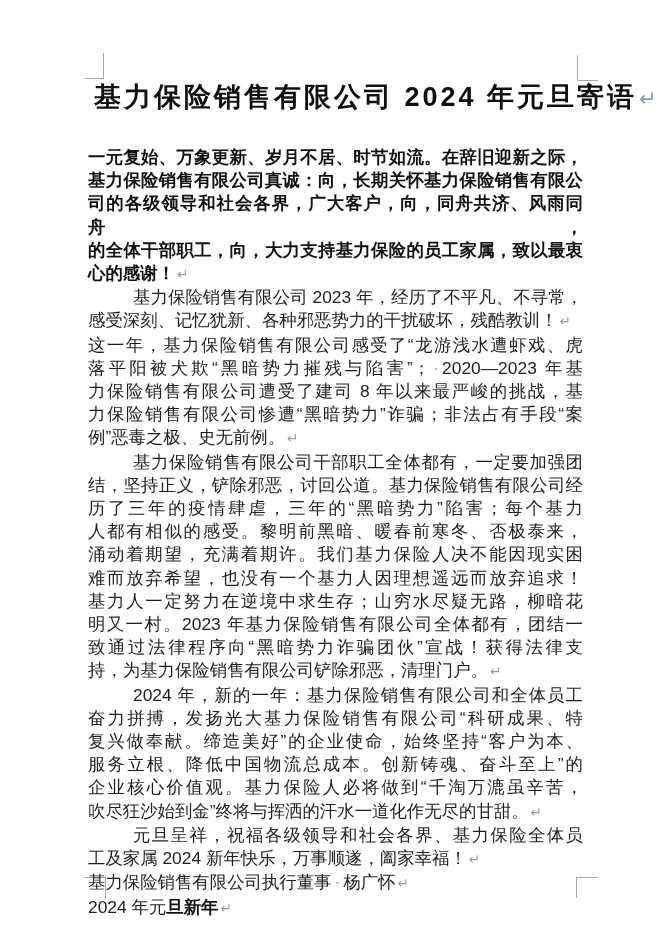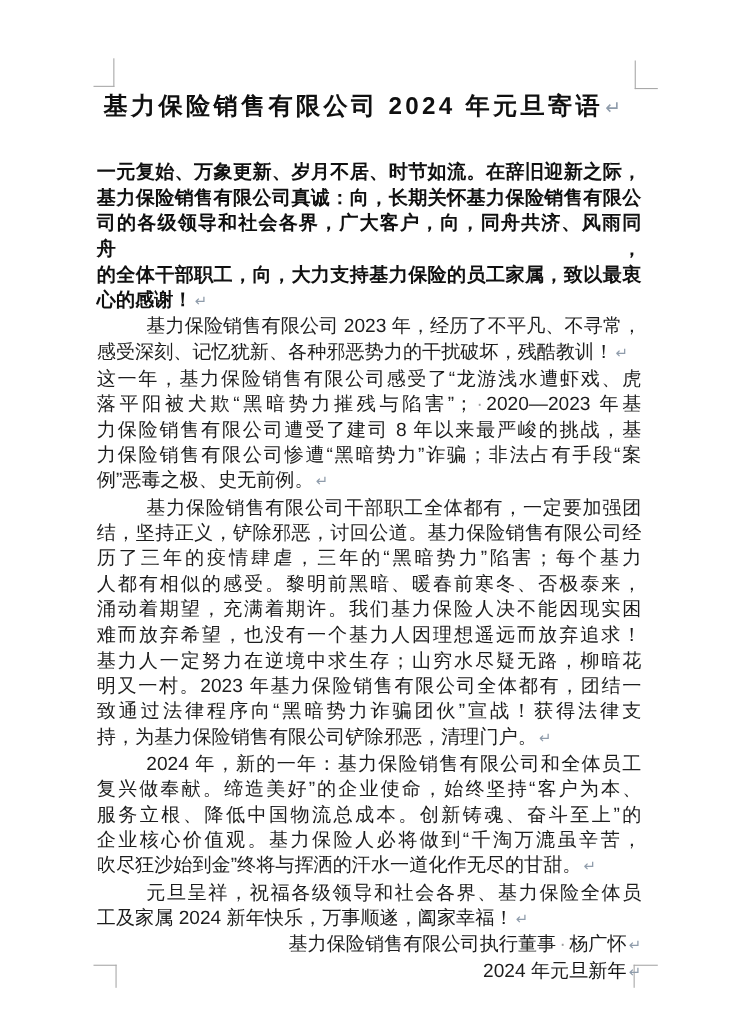--- a/index.html
+++ b/index.html
@@ -23,42 +23,42 @@
   .crop.br{left:576px;top:877px;width:21px;height:20px;border-left:1px solid #a9a9a9;border-top:1px solid #a9a9a9;}
 
   .content{
     position:absolute;left:88px;top:84px;width:495px;
     color:#1d1d1d;
     font-size:17.4px;
     line-height:23.2px;
   }
   .para{margin:0;padding:0;}
   .para.title{
-    font-size:22px;font-weight:bold;color:#101010;
+    font-size:27px;font-weight:bold;color:#101010;
     letter-spacing:3px;line-height:26px;white-space:nowrap;
     margin-left:6px;
   }
   .para.lead{font-weight:bold;color:#101010;margin-top:34px;}
-  .para.center{text-align:right;}
+  .para.center{text-align:left;}
   .line{min-height:23.2px;}
   .line.just{
     text-align:justify;
     text-align-last:justify;
     text-justify:inter-character;
   }
   .line.ind{text-indent:45px;}
   .seg-mark{
     color:#8f9cab;
     font-size:0.78em;
     font-weight:normal;
     letter-spacing:0;
     padding-left:2px;
   }
   .seg-dot{color:#9a9a9a;padding:0 3px;font-weight:normal;}
-  .seg-b{font-weight:normal;color:#101010;}
+  .seg-b{font-weight:bold;color:#101010;}
 </style>
 </head>
 <body>
 
 <div class="edge-line"></div>
 
 <div class="page">
   <div class="crop tl"></div>
   <div class="crop tr"></div>
   <div class="crop bl"></div>
@@ -93,20 +93,21 @@
         <div class="line just"><span>人都有相似的感受。黎明前黑暗、暖春前寒冬、否极泰来，</span></div>
         <div class="line just"><span>涌动着期望，充满着期许。我们基力保险人决不能因现实困</span></div>
         <div class="line just"><span>难而放弃希望，也没有一个基力人因理想遥远而放弃追求！</span></div>
         <div class="line just"><span>基力人一定努力在逆境中求生存；山穷水尽疑无路，柳暗花</span></div>
         <div class="line just"><span>明又一村。2023 年基力保险销售有限公司全体都有，团结一</span></div>
         <div class="line just"><span>致通过法律程序向“黑暗势力诈骗团伙”宣战！获得法律支</span></div>
         <div class="line"><span>持，为基力保险销售有限公司铲除邪恶，清理门户。</span><span class="seg-mark">↵</span></div>
       </div>
       <div class="para body">
         <div class="line ind just"><span>2024 年，新的一年：基力保险销售有限公司和全体员工</span></div>
+        <div class="line just"><span>奋力拼搏，发扬光大基力保险销售有限公司“科研成果、特</span></div>
         <div class="line just"><span>复兴做奉献。缔造美好”的企业使命，始终坚持“客户为本、</span></div>
         <div class="line just"><span>服务立根、降低中国物流总成本。创新铸魂、奋斗至上”的</span></div>
         <div class="line just"><span>企业核心价值观。基力保险人必将做到“千淘万漉虽辛苦，</span></div>
         <div class="line"><span>吹尽狂沙始到金”终将与挥洒的汗水一道化作无尽的甘甜。</span><span class="seg-mark">↵</span></div>
       </div>
       <div class="para body">
         <div class="line ind just"><span>元旦呈祥，祝福各级领导和社会各界、基力保险全体员</span></div>
         <div class="line"><span>工及家属 2024 新年快乐，万事顺遂，阖家幸福！</span><span class="seg-mark">↵</span></div>
       </div>
       <div class="para body center">

